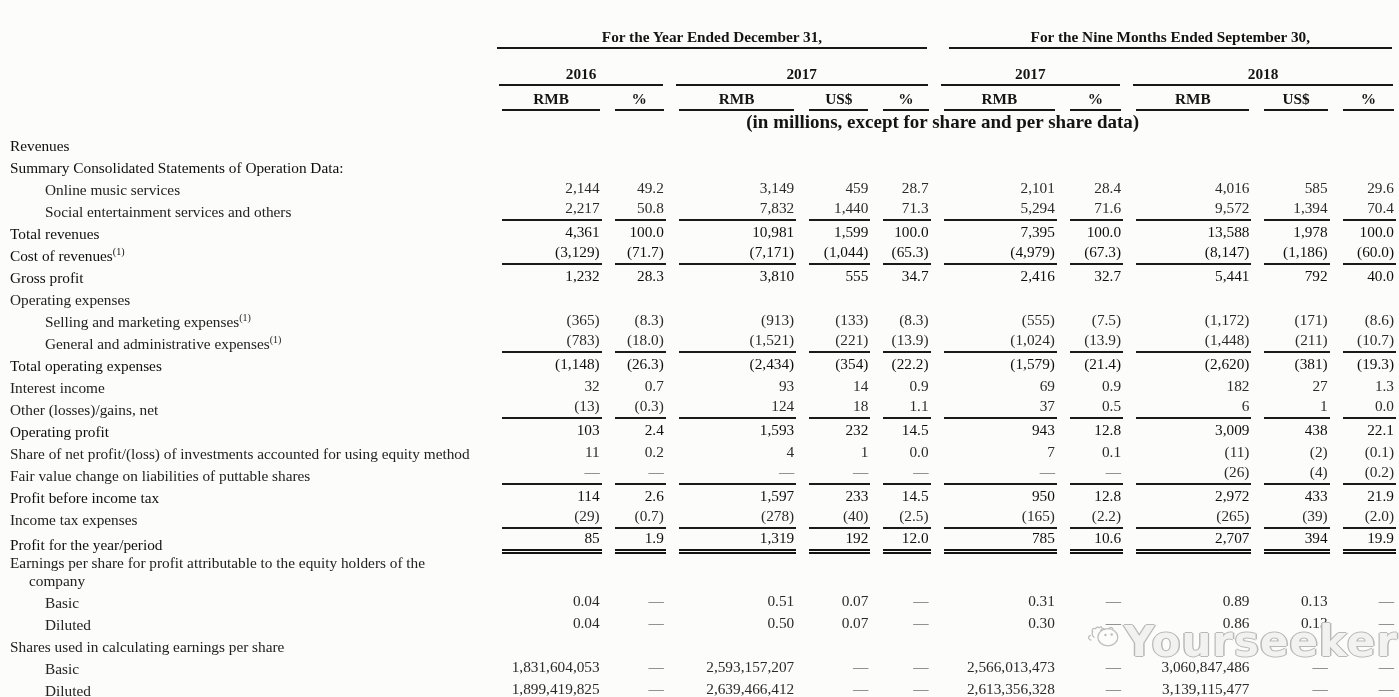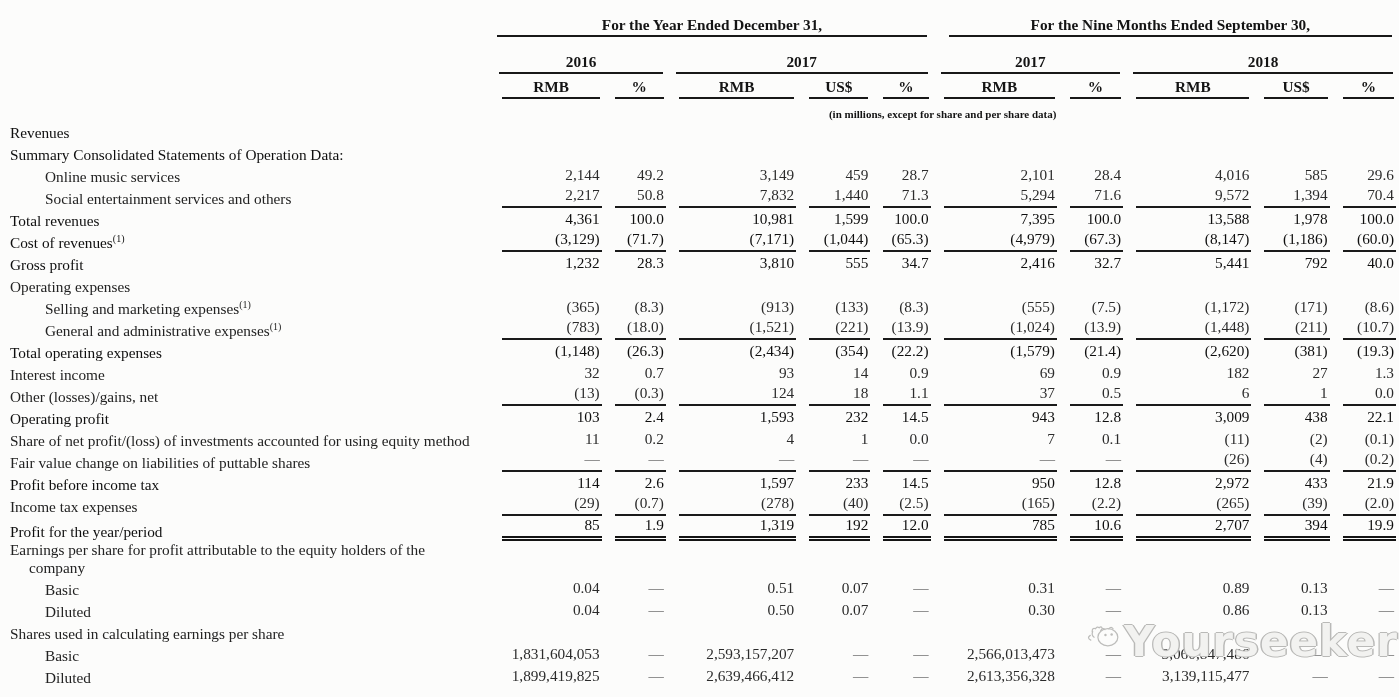--- a/index.html
+++ b/index.html
@@ -2,34 +2,34 @@
 <html><head>
 <meta charset="utf-8">
 <style>
   html,body{margin:0;padding:0;}
   body{
     width:1399px;height:697px;overflow:hidden;position:relative;
     background:#fcfcfb;color:#1f1f1f;
     font-family:"Liberation Serif","DejaVu Serif",serif;
     font-size:15.3px;
   }
-  .page{position:relative;width:1399px;height:697px;padding-top:10px;box-sizing:border-box;}
+  .page{position:relative;width:1399px;height:697px;padding-top:22px;box-sizing:border-box;}
   table{table-layout:fixed;width:1396px;border-collapse:collapse;}
   td,th{padding:0;vertical-align:bottom;font-weight:normal;}
   thead th{text-align:center;font-weight:bold;color:#141414;}
   thead tr.r-group{height:27px;}
   thead tr.r-year{height:24px;}
   thead tr.r-cur{height:25px;}
   thead tr.r-note{height:21px;}
   thead .u > div{border-bottom:2px solid #181818;padding-bottom:1px;}
   thead .g1 > div{margin:0 4px 0 8px;}
   thead .g2 > div{margin:0 4px 0 18px;}
   thead .yr > div{margin:16px 3px 0 10px;}
   thead .cu > div{margin:0 2px 0 13px;}
-  .note-cell{text-align:center;font-weight:bold;font-size:11px;color:#141414;}
+  .note-cell{text-align:center;font-weight:bold;font-size:19px;color:#141414;}
   tbody tr{height:22px;}
   tbody tr.b{font-weight:bold;}
   tbody tr.b td{color:#0e0e0e;}
   .lbl{padding-left:10px;padding-right:6px;color:#222;}
   .lbl.ind{padding-left:45px;}
   .lbl.hang{padding-left:29px;text-indent:-19px;margin-top:40px;}
   .num{text-align:right;color:#2b2b2b;}
   .num > div{padding-right:2px;min-height:20px;}
   .num > div.ln{border-bottom:2px solid #1a1a1a;margin-left:13px;}
   .num > div.ln2{border-bottom:5px double #141414;margin-left:13px;}

